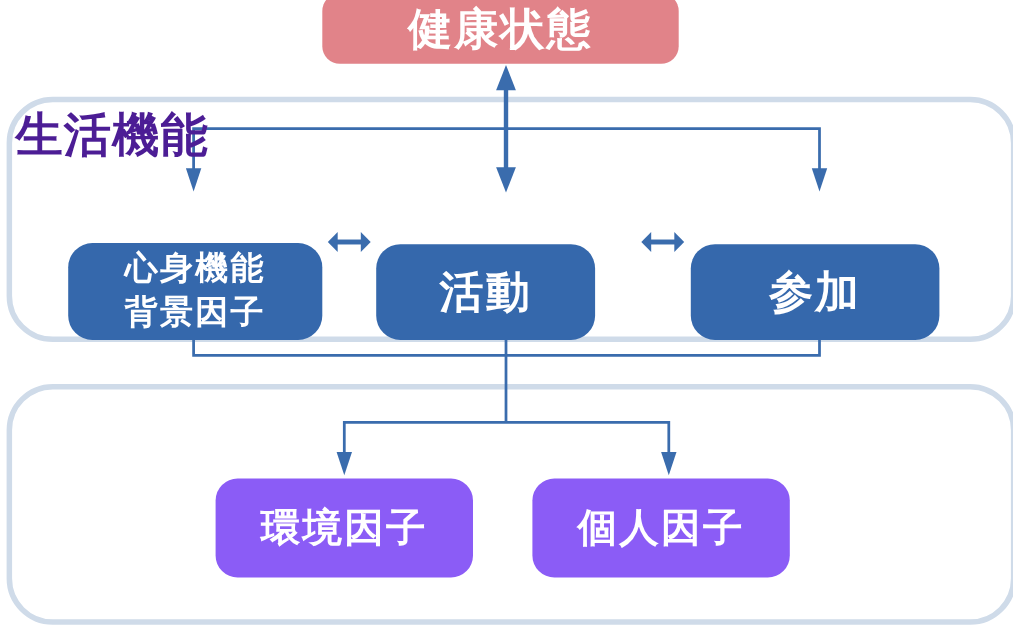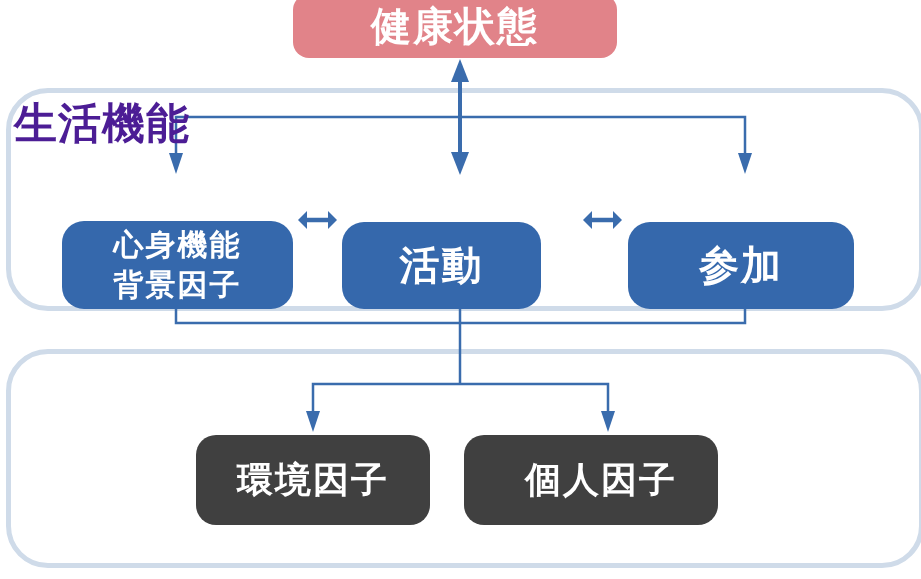--- a/index.html
+++ b/index.html
@@ -24,23 +24,23 @@
   #bg-frame{left:6px;top:349px;width:908px;height:209px;}
   .section-label{
     color:#4c1d95;font-weight:700;font-size:43px;letter-spacing:1px;line-height:1;
   }
   #life-label{left:14px;top:102px;}
   #bg-label{left:14px;top:366px;}
   .blue-box{background:#3568ac;border-radius:22px;margin-top:46px;}
   #body-box{left:62px;top:175px;width:231px;height:88px;font-size:30px;line-height:1.32;}
   #activity-box{left:342px;top:176px;width:199px;height:87px;font-size:40px;}
   #participation-box{left:628px;top:176px;width:226px;height:87px;font-size:40px;}
-  .teal-box{background:#404040;border-radius:20px;font-size:36px;}
+  .teal-box{background:#8b5cf6;border-radius:20px;font-size:36px;}
   #env-box{left:196px;top:435px;width:234px;height:90px;}
-  #personal-box{left:464px;top:435px;width:234px;height:90px;padding-left:20px;}
+  #personal-box{left:484px;top:435px;width:234px;height:90px;}
   #arrows{left:0;top:0;pointer-events:none;}
 </style>
 </head>
 <body>
 
 <div id="canvas">
 
   <div class="abs container-frame" id="life-frame"></div>
   <div class="abs container-frame" id="bg-frame"></div>
 

